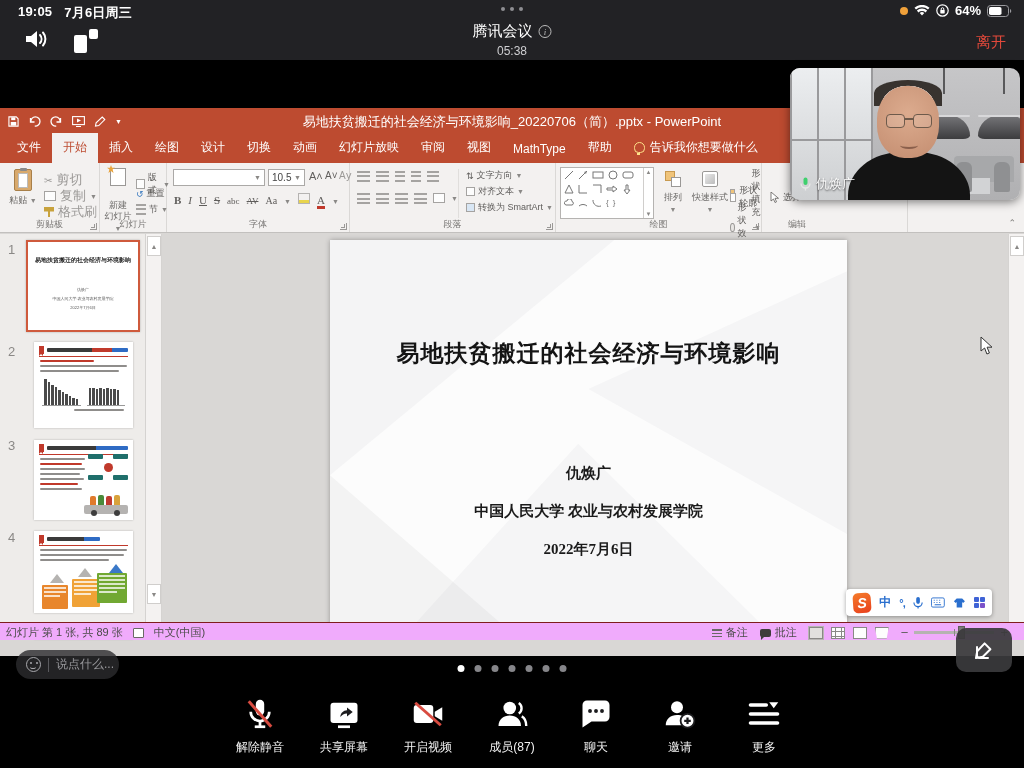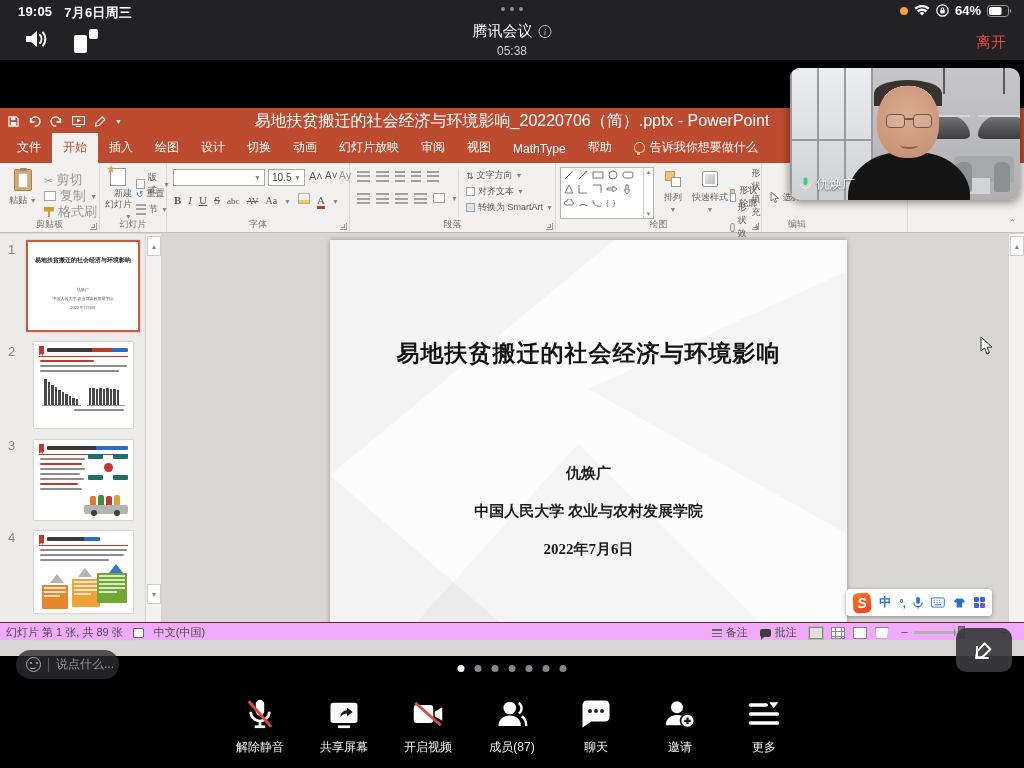--- a/index.html
+++ b/index.html
@@ -22,21 +22,21 @@
   .spk { position:absolute; left:24px; top:28px; }
   .layout-ic { position:absolute; left:74px; top:29px; width:24px; height:24px; }
   .layout-ic .a { position:absolute; left:0; top:6px; width:13px; height:18px; background:#fff; border-radius:2px; }
   .layout-ic .b { position:absolute; left:15px; top:0; width:9px; height:10px; background:#fff; border-radius:2px; }
 
   
   #ppt { position:absolute; left:0; top:108px; width:1024px; height:548px; background:#d9d7d5; }
   #ppt-titlebar { position:absolute; left:0; top:0; width:100%; height:27px; background:#bd4b30; display:flex; align-items:center; }
   .qat { display:flex; align-items:center; gap:9px; padding-left:8px; color:#fff; }
   .qat svg { display:block; }
-  #ppt-title { position:absolute; left:50%; transform:translateX(-50%); color:#fff; font-size:16px; white-space:nowrap; }
+  #ppt-title { position:absolute; left:50%; transform:translateX(-50%); color:#fff; font-size:13px; white-space:nowrap; }
   #ppt-tabs { position:absolute; left:0; top:27px; width:100%; height:28px; background:#bd4b30; display:flex; align-items:flex-end; padding-left:6px; }
   .tab { color:#fff; font-size:12px; padding:6px 11px 7px; cursor:default; white-space:nowrap; }
   .tab.active { background:#f3f1f0; color:#bd4b30; }
   .tab.tellme { display:flex; gap:5px; align-items:center; }
   .bulb { width:11px; height:11px; border:1.3px solid #ffe28a; border-radius:50% 50% 40% 40%; position:relative; }
   .bulb:after { content:""; position:absolute; left:2.5px; bottom:-3px; width:3px; height:2px; background:#ffe28a; }
 
   #ribbon { position:absolute; left:0; top:55px; width:100%; height:70px; background:#f3f1f0; border-bottom:1px solid #c2c0be; }
   .grp { position:absolute; top:0; height:69px; border-right:1px solid #dad8d6; }
   .grp-label { position:absolute; bottom:1px; left:0; right:0; text-align:center; font-size:9px; color:#7a7876; }
@@ -300,21 +300,21 @@
           </div>
         <div class="grp-label">剪贴板</div>
         <div class="launcher"></div>
       </div>
 
       <div class="grp" style="left:100px;width:67px;">
         <div style="position:absolute;left:4px;top:5px;width:28px;text-align:center;">
           <div style="margin:0 auto;width:16px;height:18px;background:#fff;border:1px solid #9a9896;position:relative;">
             <div style="position:absolute;left:-4px;top:-4px;width:8px;height:8px;background:#e8a33d;clip-path:polygon(50% 0,63% 35%,100% 35%,70% 57%,82% 100%,50% 75%,18% 100%,30% 57%,0 35%,37% 35%);"></div>
           </div>
-          <div class="rbtn-l" style="margin-top:2px;line-height:1.25;text-align:right;"><span>新建</span><br><span>幻灯片</span><span class="caret">▼</span></div>
+          <div class="rbtn-l" style="margin-top:14px;line-height:1.25;"><span>新建</span><br><span>幻灯片</span><span class="caret">▼</span></div>
         </div>
         <div style="position:absolute;left:36px;top:8px;display:flex;gap:3px;align-items:center;">
             <span class="ic-sq"></span>
             <span class="dk9">版式</span>
             <span class="caret">▼</span>
           </div>
         <div style="position:absolute;left:36px;top:24px;display:flex;gap:3px;align-items:center;">
             <span style="font-size:9px;color:#3a7abf;">↺</span>
             <span class="dk9">重置</span>
           </div>

